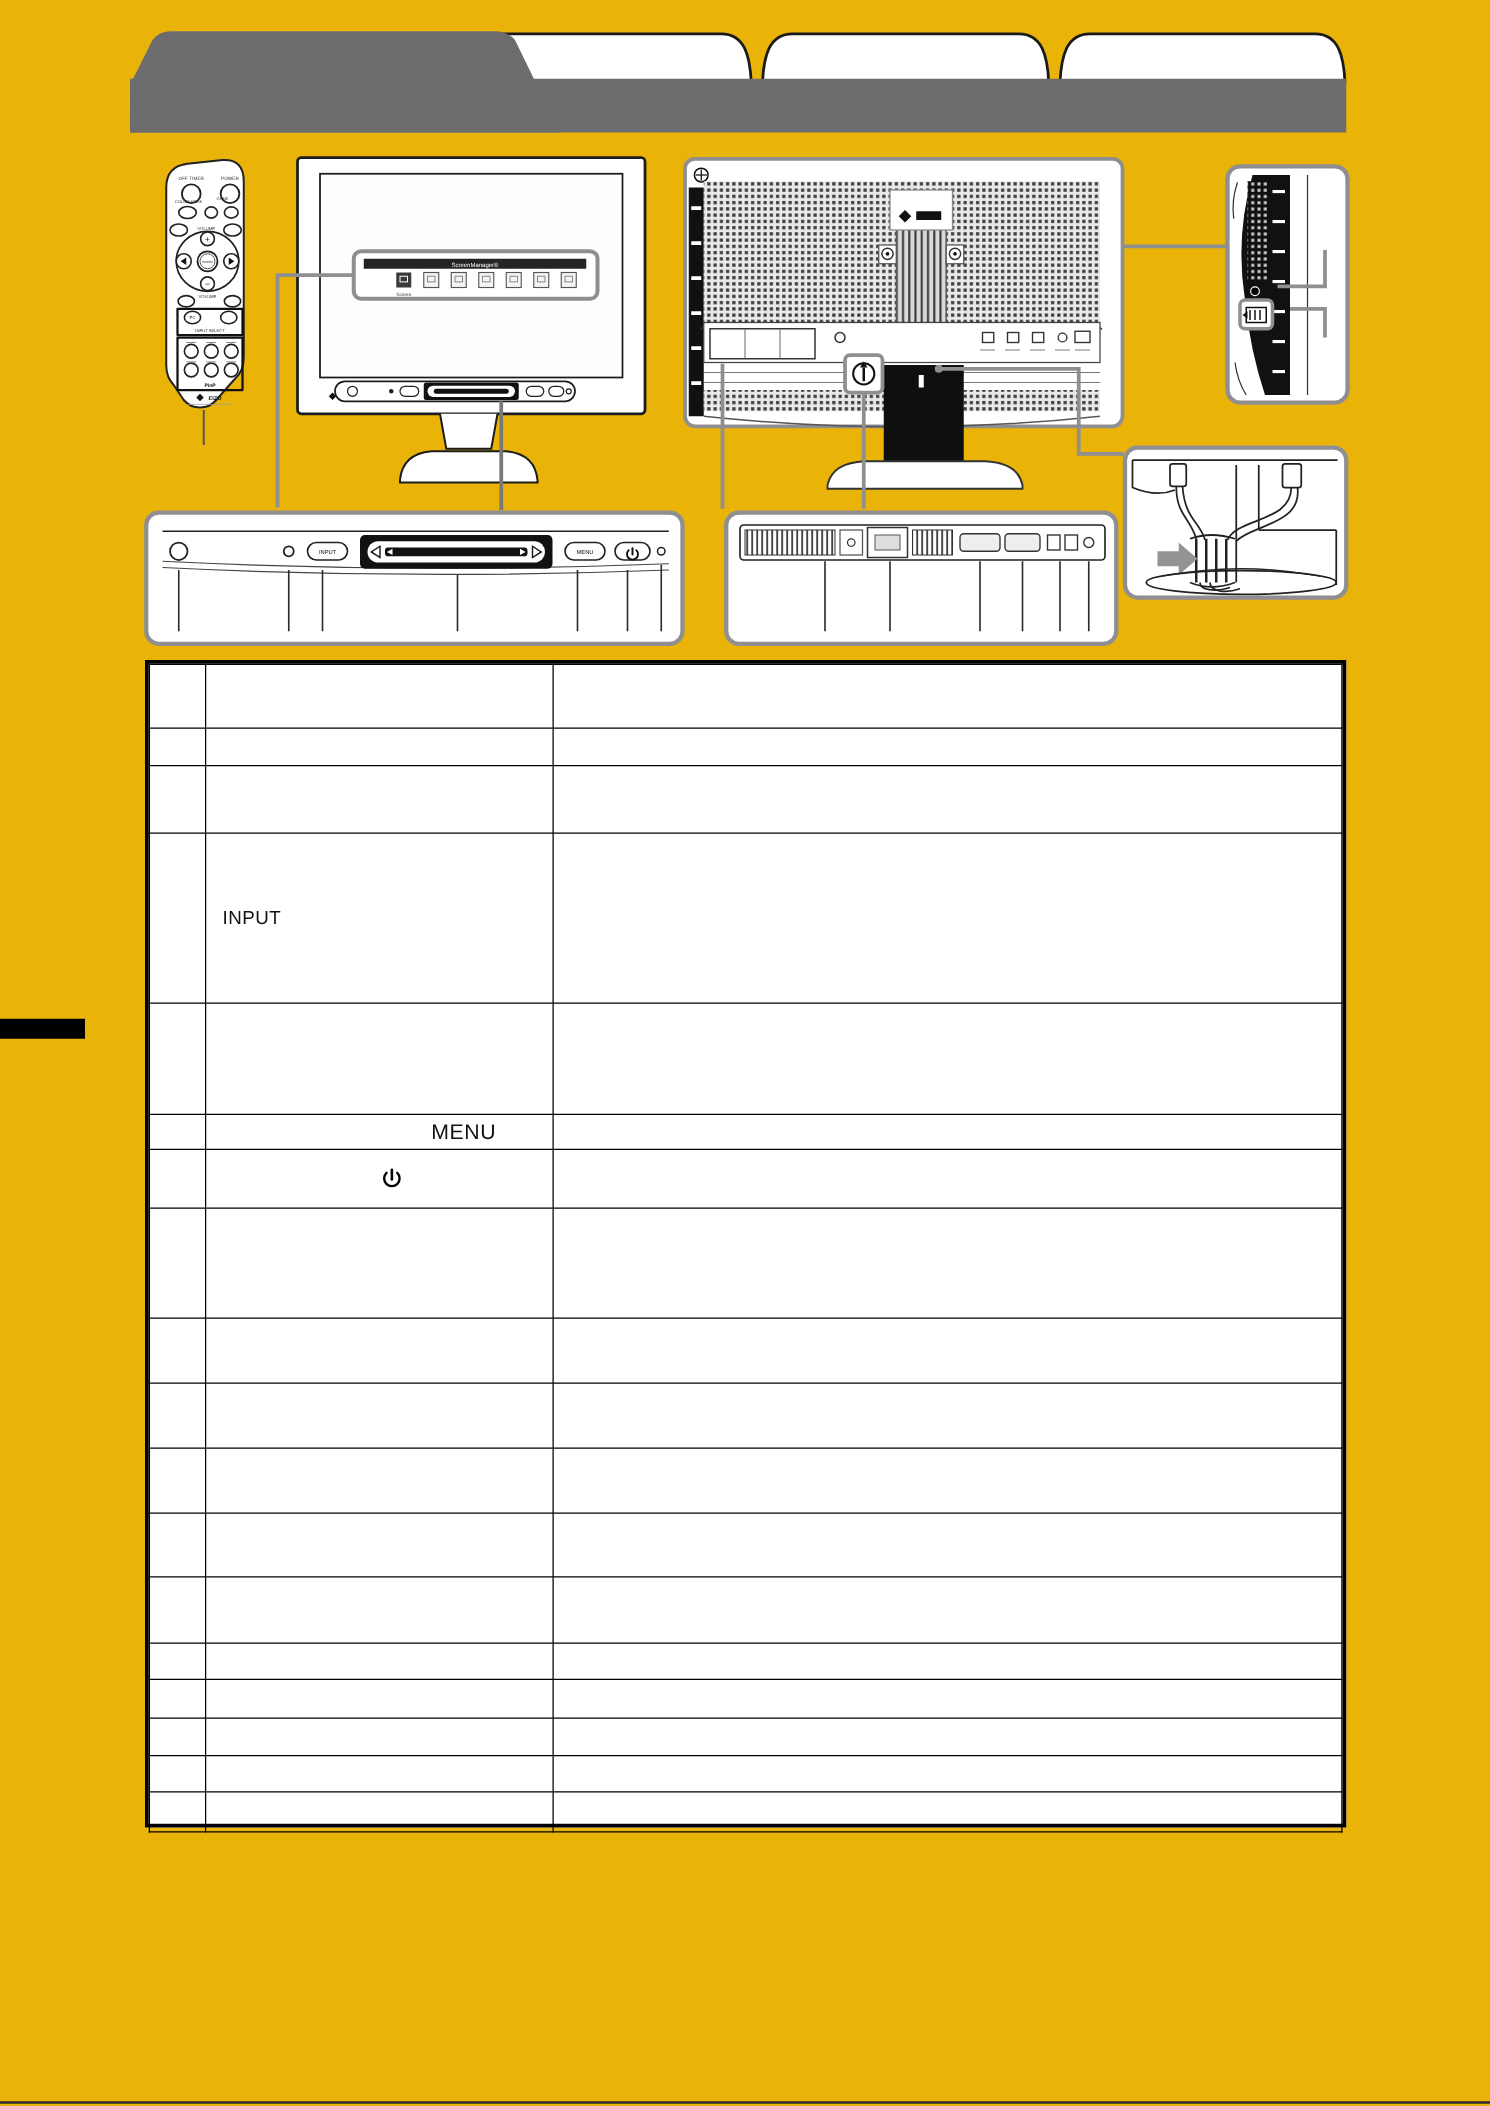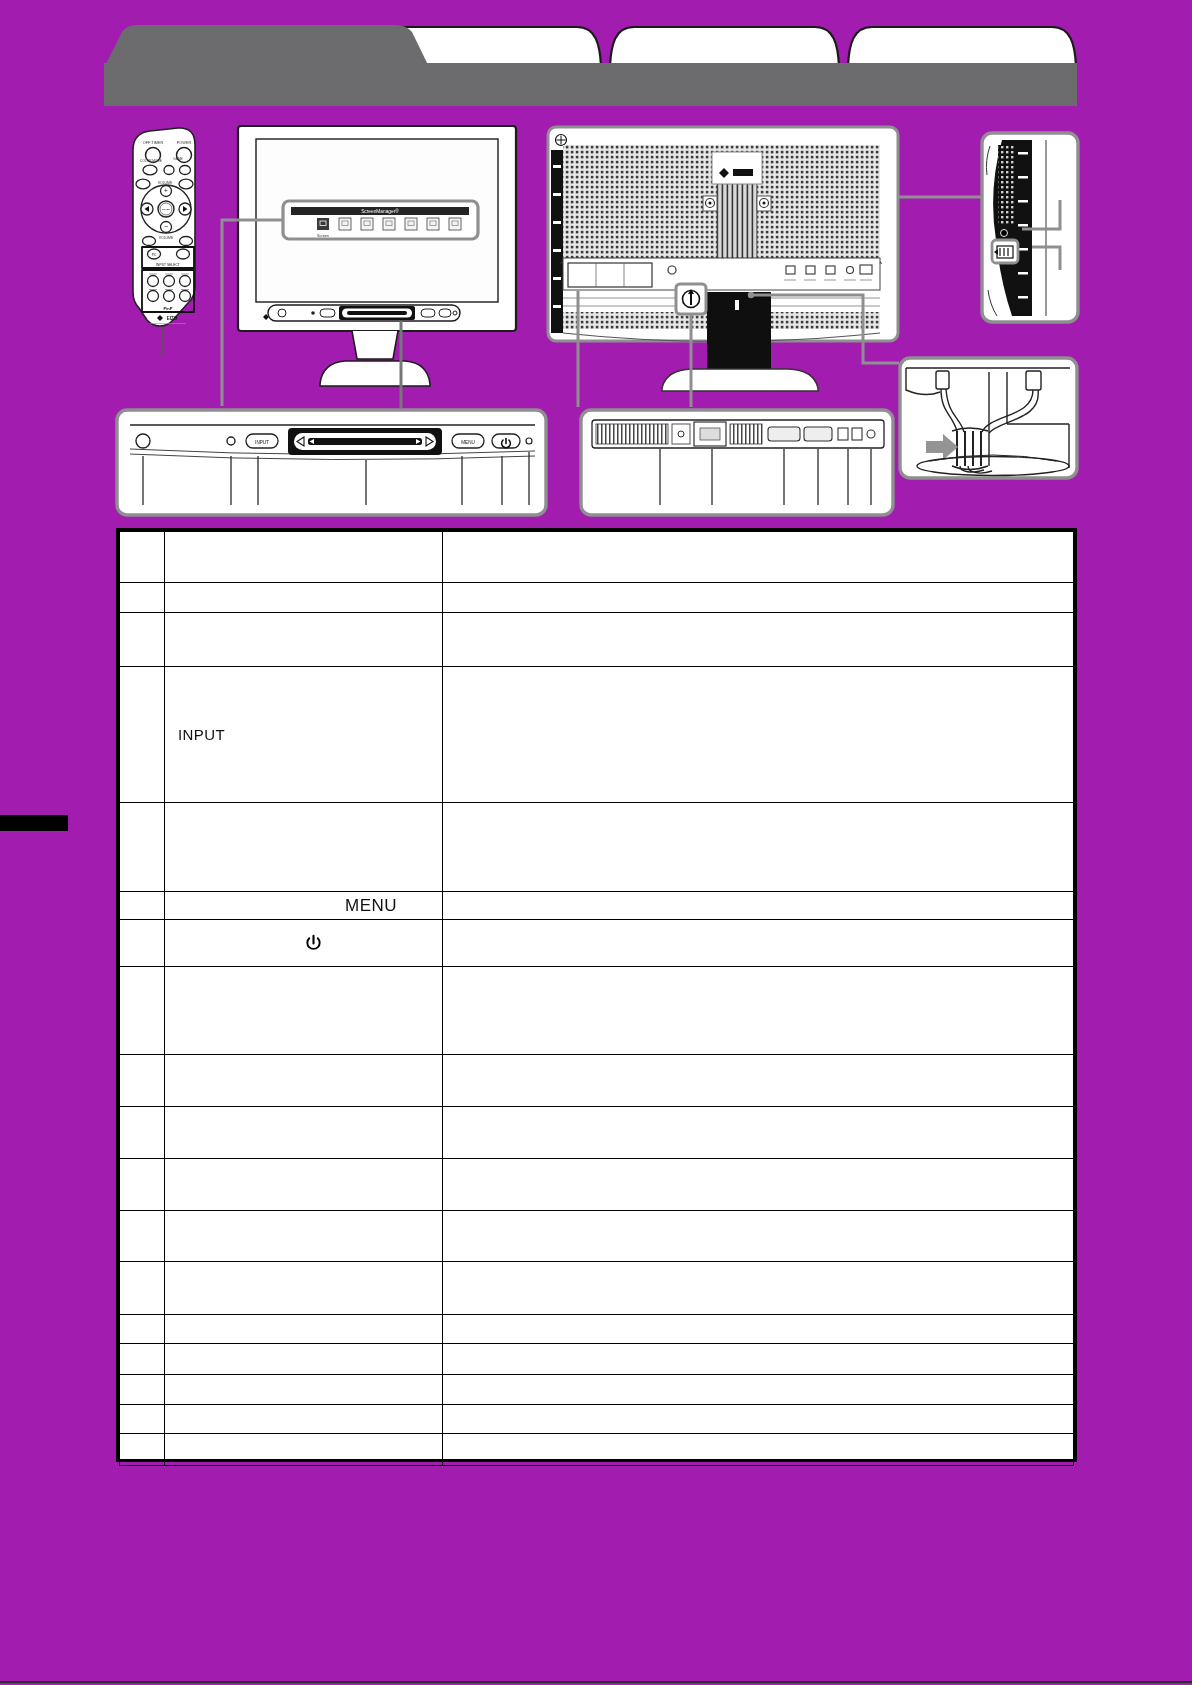--- a/index.html
+++ b/index.html
@@ -1,16 +1,16 @@
 <!DOCTYPE html>
 <html><head>
 <meta charset="utf-8">
 <style>
   html,body{margin:0;padding:0;background:#fff;}
-  .page{position:relative;width:1192px;height:1685px;background:#a21caf;overflow:hidden;
+  .page{position:relative;width:1192px;height:1685px;background:#eab308;overflow:hidden;
         font-family:"Liberation Sans",sans-serif;}
   .diagrams{position:absolute;left:0;top:0;pointer-events:none;}
   .section-marker{position:absolute;left:0;top:815px;width:68px;height:16px;background:#000;}
   .page-bottom-line{position:absolute;left:0;top:1681px;width:1192px;height:2px;background:#2e2e2e;}
   .tablewrap{position:absolute;left:116px;top:528px;width:961px;height:934px;
              border:3px solid #000;box-sizing:border-box;background:#fff;}
   table.fn{border-collapse:collapse;table-layout:fixed;width:100%;height:100%;}
   table.fn td{border:1.5px solid #000;padding:0;vertical-align:middle;overflow:hidden;
               font-size:15px;color:#111;}
   td.c-label.l-left{text-align:left;padding-left:13px;font-size:15px;letter-spacing:.4px;}

